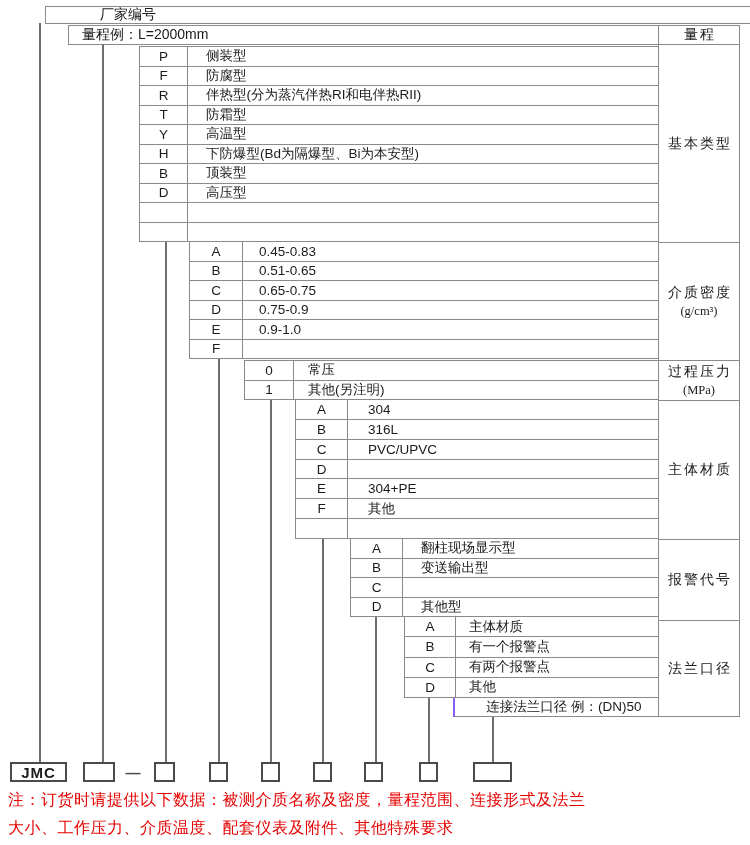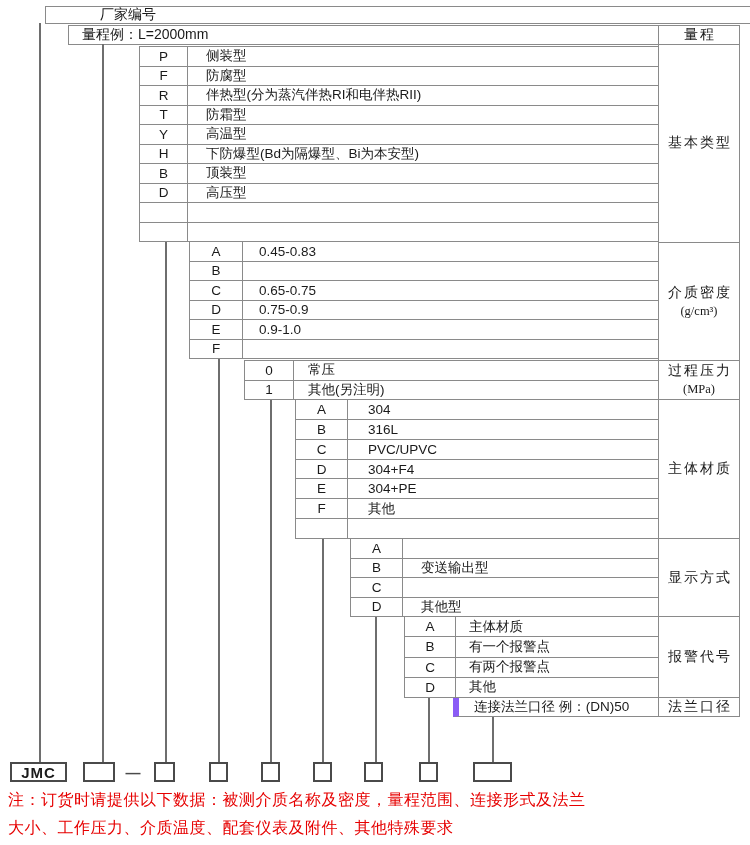--- a/index.html
+++ b/index.html
@@ -25,22 +25,22 @@
   .code{box-sizing:border-box;border-right:1px solid #8a8a8a;height:100%;display:flex;
         align-items:center;justify-content:center;}
   .desc{flex:1;padding-left:18px;white-space:nowrap;}
   #tbl-basic{left:139px;top:46px;width:519px;}   #tbl-basic .tr{height:19.5px;} #tbl-basic .code{width:48px;}
   #tbl-density{left:189px;top:242px;width:469px;}#tbl-density .tr{height:19.5px;} #tbl-density .code{width:53px;} #tbl-density .desc{padding-left:16px;}
   #tbl-pressure{left:244px;top:360px;width:414px;}#tbl-pressure .tr{height:19.5px;} #tbl-pressure .code{width:49px;} #tbl-pressure .desc{padding-left:14px;}
   #tbl-material{left:295px;top:400px;width:363px;}#tbl-material .tr{height:19.86px;} #tbl-material .code{width:52px;} #tbl-material .desc{padding-left:20px;}
   #tbl-display{left:350px;top:539px;width:308px;}#tbl-display .tr{height:19.5px;} #tbl-display .code{width:52px;}
   #tbl-alarm{left:404px;top:617px;width:254px;}  #tbl-alarm .tr{height:20.25px;} #tbl-alarm .code{width:51px;} #tbl-alarm .desc{padding-left:13px;}
   #flange-row{position:absolute;left:453px;top:698px;width:205px;height:19px;box-sizing:border-box;
-        border-left:6px solid #8b5cf6;border-bottom:1px solid #8a8a8a;display:flex;align-items:center;
-        padding-left:15px;font-size:13.5px;}
+        border-left:2px solid #8b5cf6;border-bottom:1px solid #8a8a8a;display:flex;align-items:center;
+        padding-left:15px;font-size:13.5px;justify-content:center;}
   
   .vline{position:absolute;width:1.5px;background:#6e6e6e;}
   
   .bbox{position:absolute;top:762px;height:20px;border:2px solid #4a4a4a;box-sizing:border-box;
         background:#fff;display:flex;align-items:center;justify-content:center;text-align:center;}
   #box-jmc{left:10px;width:57px;font-weight:bold;font-size:15px;letter-spacing:1px;}
   #box-range{left:83px;width:32px;}
   #sep-dash{position:absolute;left:121px;top:762px;width:24px;height:20px;display:flex;align-items:center;
         justify-content:center;font-weight:bold;font-size:15px;color:#4a4a4a;}
   #box-basic{left:154px;width:21px;}
@@ -78,23 +78,20 @@
       <span>介质密度</span>
       <span class="sub">(g/cm³)</span>
     </div>
     <div class="lcell" style="height:40px">
       <span>过程压力</span>
       <span class="sub">(MPa)</span>
     </div>
     <div class="lcell" style="height:139px">
         <span>主体材质</span>
       </div>
-    <div class="lcell" style="height:78px">
-        <span>显示方式</span>
-      </div>
     <div class="lcell" style="height:81px">
         <span>报警代号</span>
       </div>
     <div class="lcell">
         <span>法兰口径</span>
       </div>
   </div>
 
   <div class="tbl bt" id="tbl-basic">
     <div class="tr">
@@ -139,20 +136,21 @@
       </div>
   </div>
 
   <div class="tbl" id="tbl-density">
     <div class="tr">
         <div class="code">A</div>
         <div class="desc">0.45-0.83</div>
       </div>
     <div class="tr">
         <div class="code">B</div>
+        <div class="desc">0.51-0.65</div>
       </div>
     <div class="tr">
         <div class="code">C</div>
         <div class="desc">0.65-0.75</div>
       </div>
     <div class="tr">
         <div class="code">D</div>
         <div class="desc">0.75-0.9</div>
       </div>
     <div class="tr">
@@ -183,39 +181,39 @@
     <div class="tr">
         <div class="code">B</div>
         <div class="desc">316L</div>
       </div>
     <div class="tr">
         <div class="code">C</div>
         <div class="desc">PVC/UPVC</div>
       </div>
     <div class="tr">
         <div class="code">D</div>
-        <div class="desc">304+F4</div>
       </div>
     <div class="tr">
         <div class="code">E</div>
         <div class="desc">304+PE</div>
       </div>
     <div class="tr">
         <div class="code">F</div>
         <div class="desc">其他</div>
       </div>
     <div class="tr">
         <div class="code"></div>
         <div class="desc"></div>
       </div>
   </div>
 
   <div class="tbl" id="tbl-display">
     <div class="tr">
         <div class="code">A</div>
+        <div class="desc">翻柱现场显示型</div>
       </div>
     <div class="tr">
         <div class="code">B</div>
         <div class="desc">变送输出型</div>
       </div>
     <div class="tr">
         <div class="code">C</div>
       </div>
     <div class="tr">
         <div class="code">D</div>

